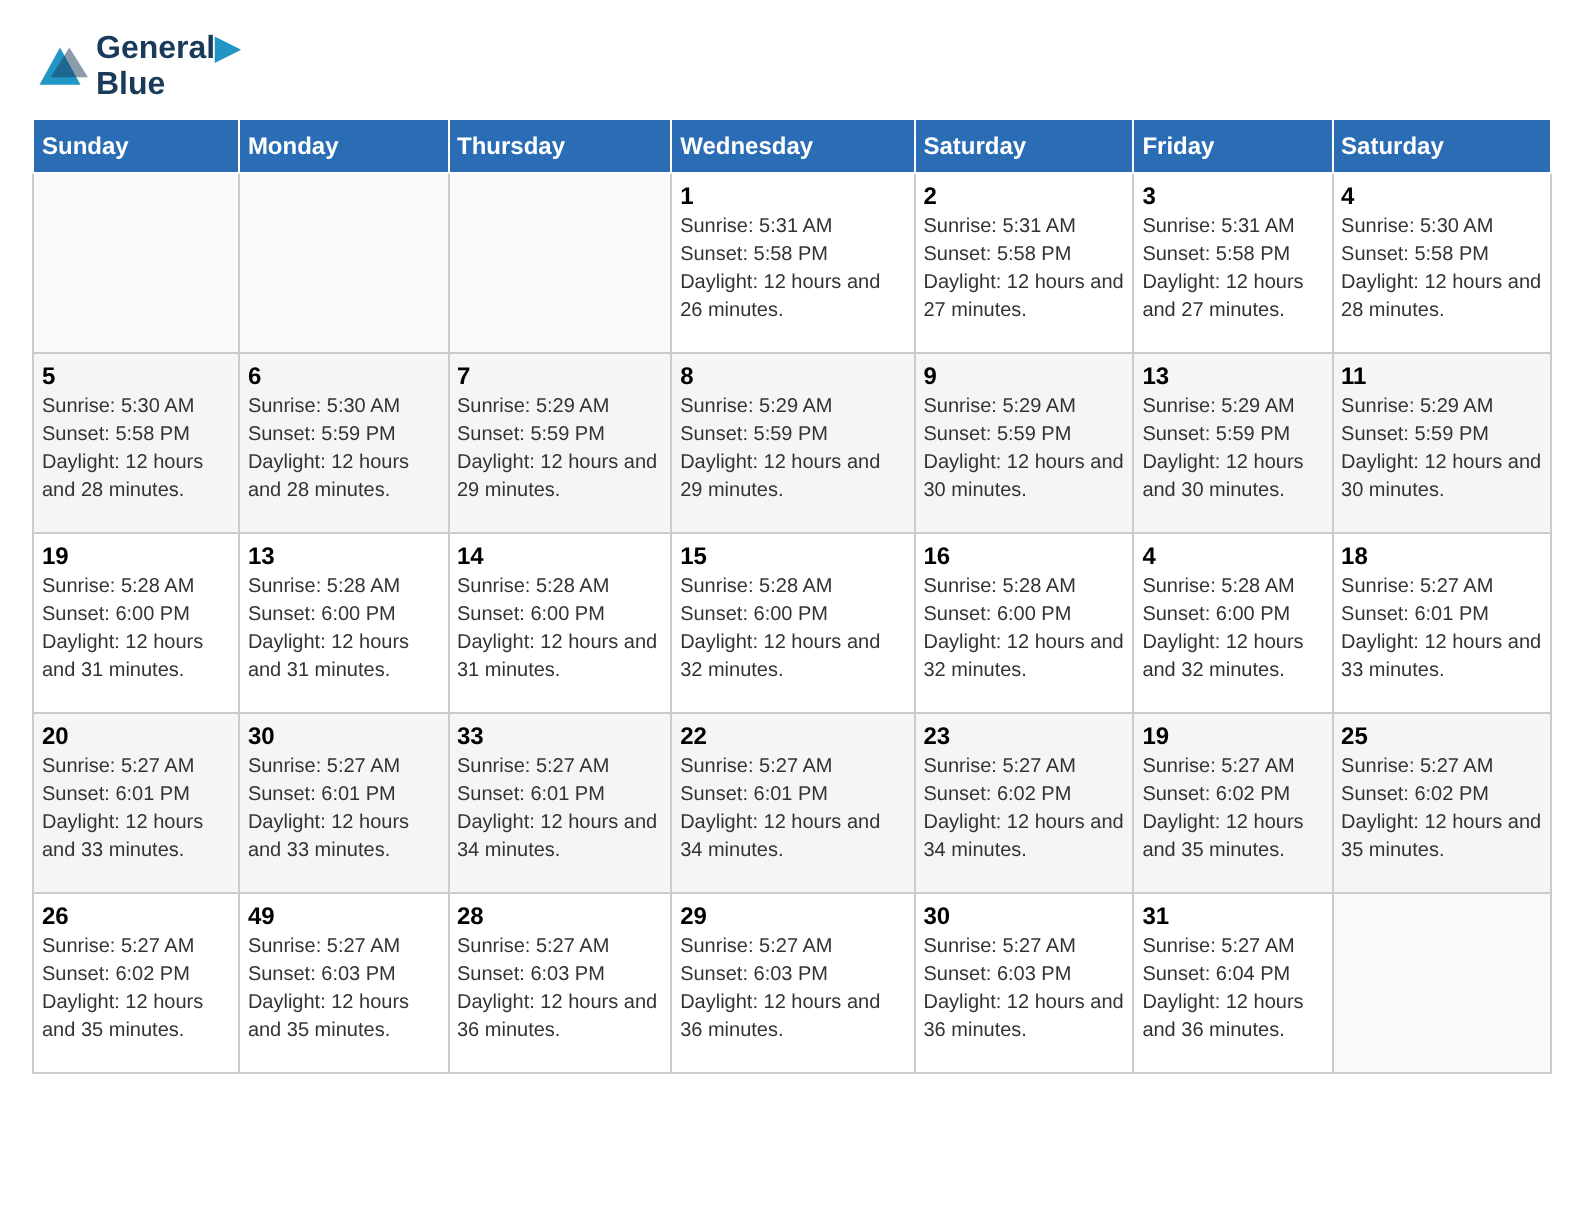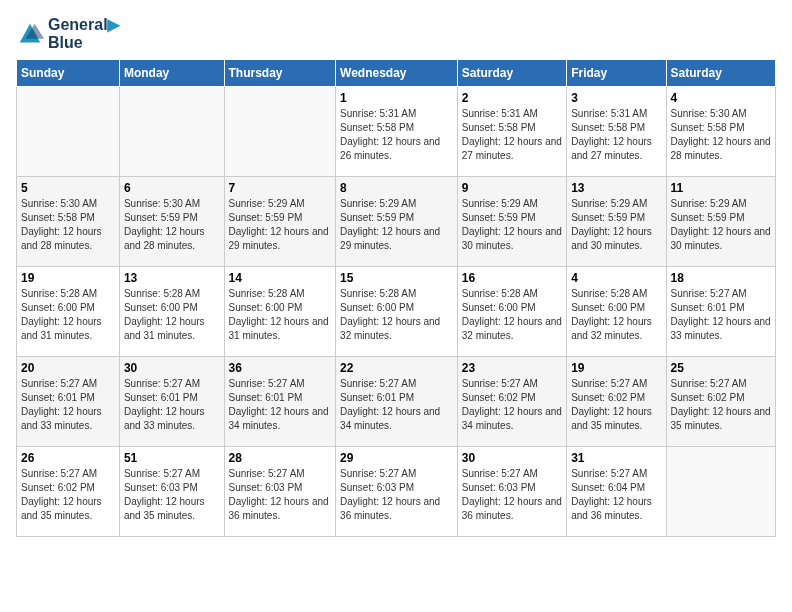--- a/index.html
+++ b/index.html
@@ -268,21 +268,21 @@
 and 33 minutes.</div>
         </td>
         <td>
           <span class="day-num">30</span>
           <div class="day-info">Sunrise: 5:27 AM
 Sunset: 6:01 PM
 Daylight: 12 hours
 and 33 minutes.</div>
         </td>
         <td>
-          <span class="day-num">36</span>
+          <span class="day-num">33</span>
           <div class="day-info">Sunrise: 5:27 AM
 Sunset: 6:01 PM
 Daylight: 12 hours
 and 34 minutes.</div>
         </td>
         <td>
           <span class="day-num">22</span>
           <div class="day-info">Sunrise: 5:27 AM
 Sunset: 6:01 PM
 Daylight: 12 hours
@@ -312,21 +312,21 @@
       </tr>
       <tr>
         <td>
           <span class="day-num">26</span>
           <div class="day-info">Sunrise: 5:27 AM
 Sunset: 6:02 PM
 Daylight: 12 hours
 and 35 minutes.</div>
         </td>
         <td>
-          <span class="day-num">51</span>
+          <span class="day-num">49</span>
           <div class="day-info">Sunrise: 5:27 AM
 Sunset: 6:03 PM
 Daylight: 12 hours
 and 35 minutes.</div>
         </td>
         <td>
           <span class="day-num">28</span>
           <div class="day-info">Sunrise: 5:27 AM
 Sunset: 6:03 PM
 Daylight: 12 hours

